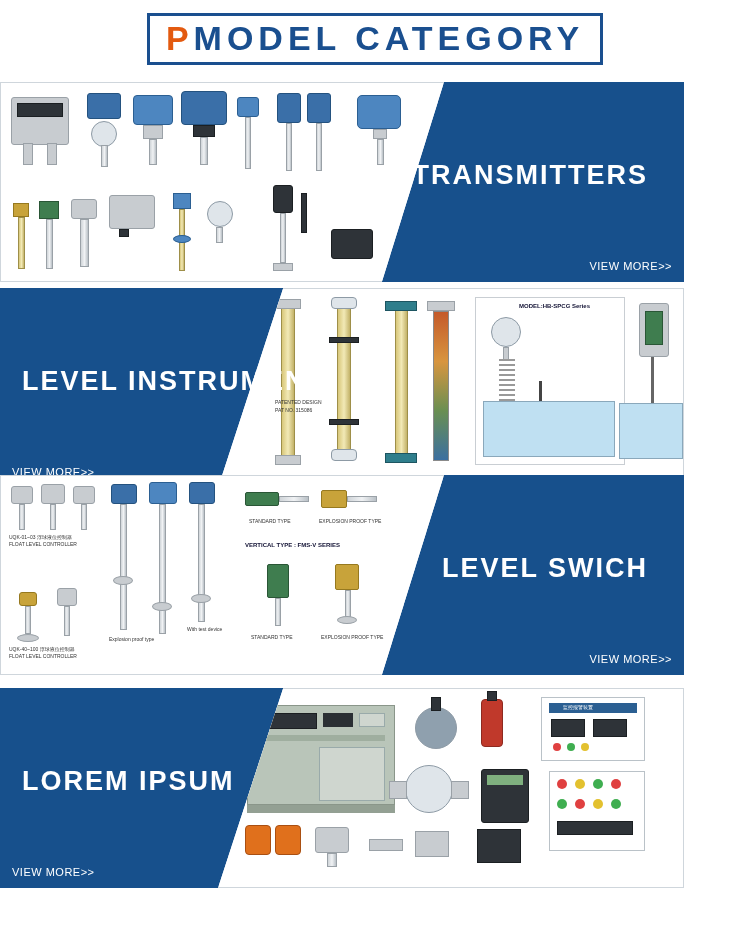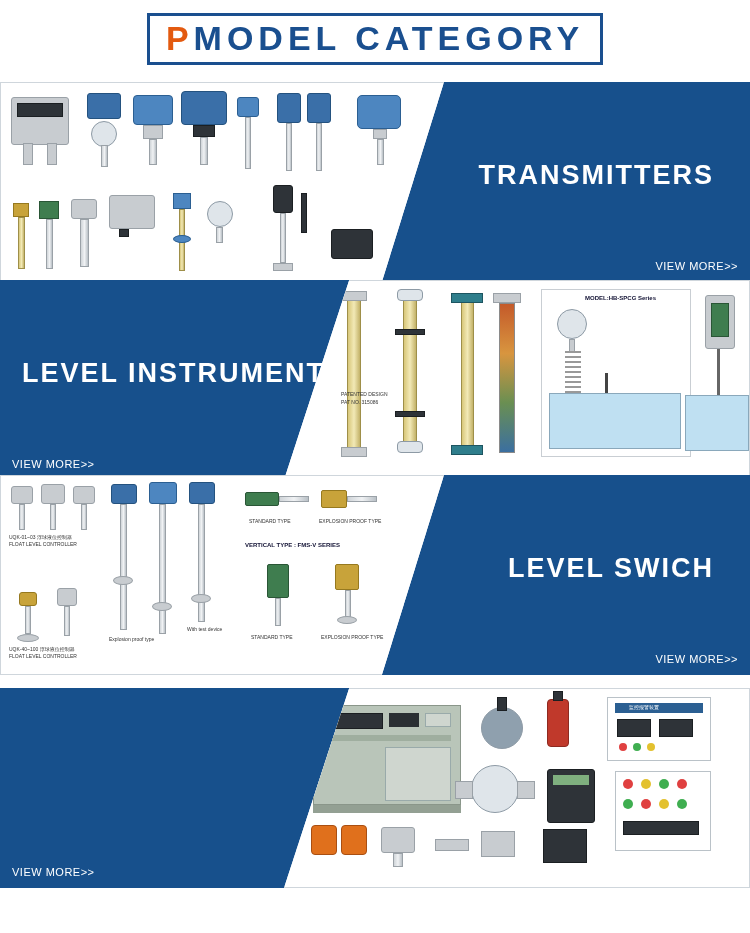--- a/index.html
+++ b/index.html
@@ -23,25 +23,25 @@
   }
   .title-text {
     font-size: 34px; font-weight: bold; letter-spacing: 5px;
     color: #1a4f8f; line-height: 1;
     white-space: nowrap;
   }
   .title-text .first { color: #e35a10; }
 
   
   .row {
-    position: absolute; left: 0; width: 750px; height: 200px;
+    position: absolute; left: 0; width: 684px; height: 200px;
     overflow: hidden;
   }
   .row-1 { top: 82px; }
-  .row-2 { top: 280px; }
+  .row-2 { top: 288px; }
   .row-3 { top: 475px; }
   .row-4 { top: 688px; height: 200px; }
 
   .band {
     position: absolute; top: 0; left: 0; width: 750px; height: 200px;
     background: #17508c;
   }
   .photo-panel {
     position: absolute; top: 0; height: 200px;
     background: #ffffff;
@@ -332,16 +332,17 @@
         <div class="dev orange" style="left:56px;top:136px;width:26px;height:30px;border-radius:4px;"></div>
         <div class="dev box-gray" style="left:96px;top:138px;width:34px;height:26px;border-radius:3px;"></div>
         <div class="dev rod" style="left:108px;top:164px;width:10px;height:14px;"></div>
 
         <div class="dev box-gray" style="left:150px;top:150px;width:34px;height:12px;"></div>
         <div class="dev box-gray" style="left:196px;top:142px;width:34px;height:26px;"></div>
         <div class="dev box-dark" style="left:258px;top:140px;width:44px;height:34px;"></div>
       </div>
     </div>
 
+    <div class="cat-label cat-left">LOREM IPSUM</div>
     <div class="view-more vm-left">VIEW MORE&gt;&gt;</div>
   </div>
 
 </div>
 
 </body></html>

